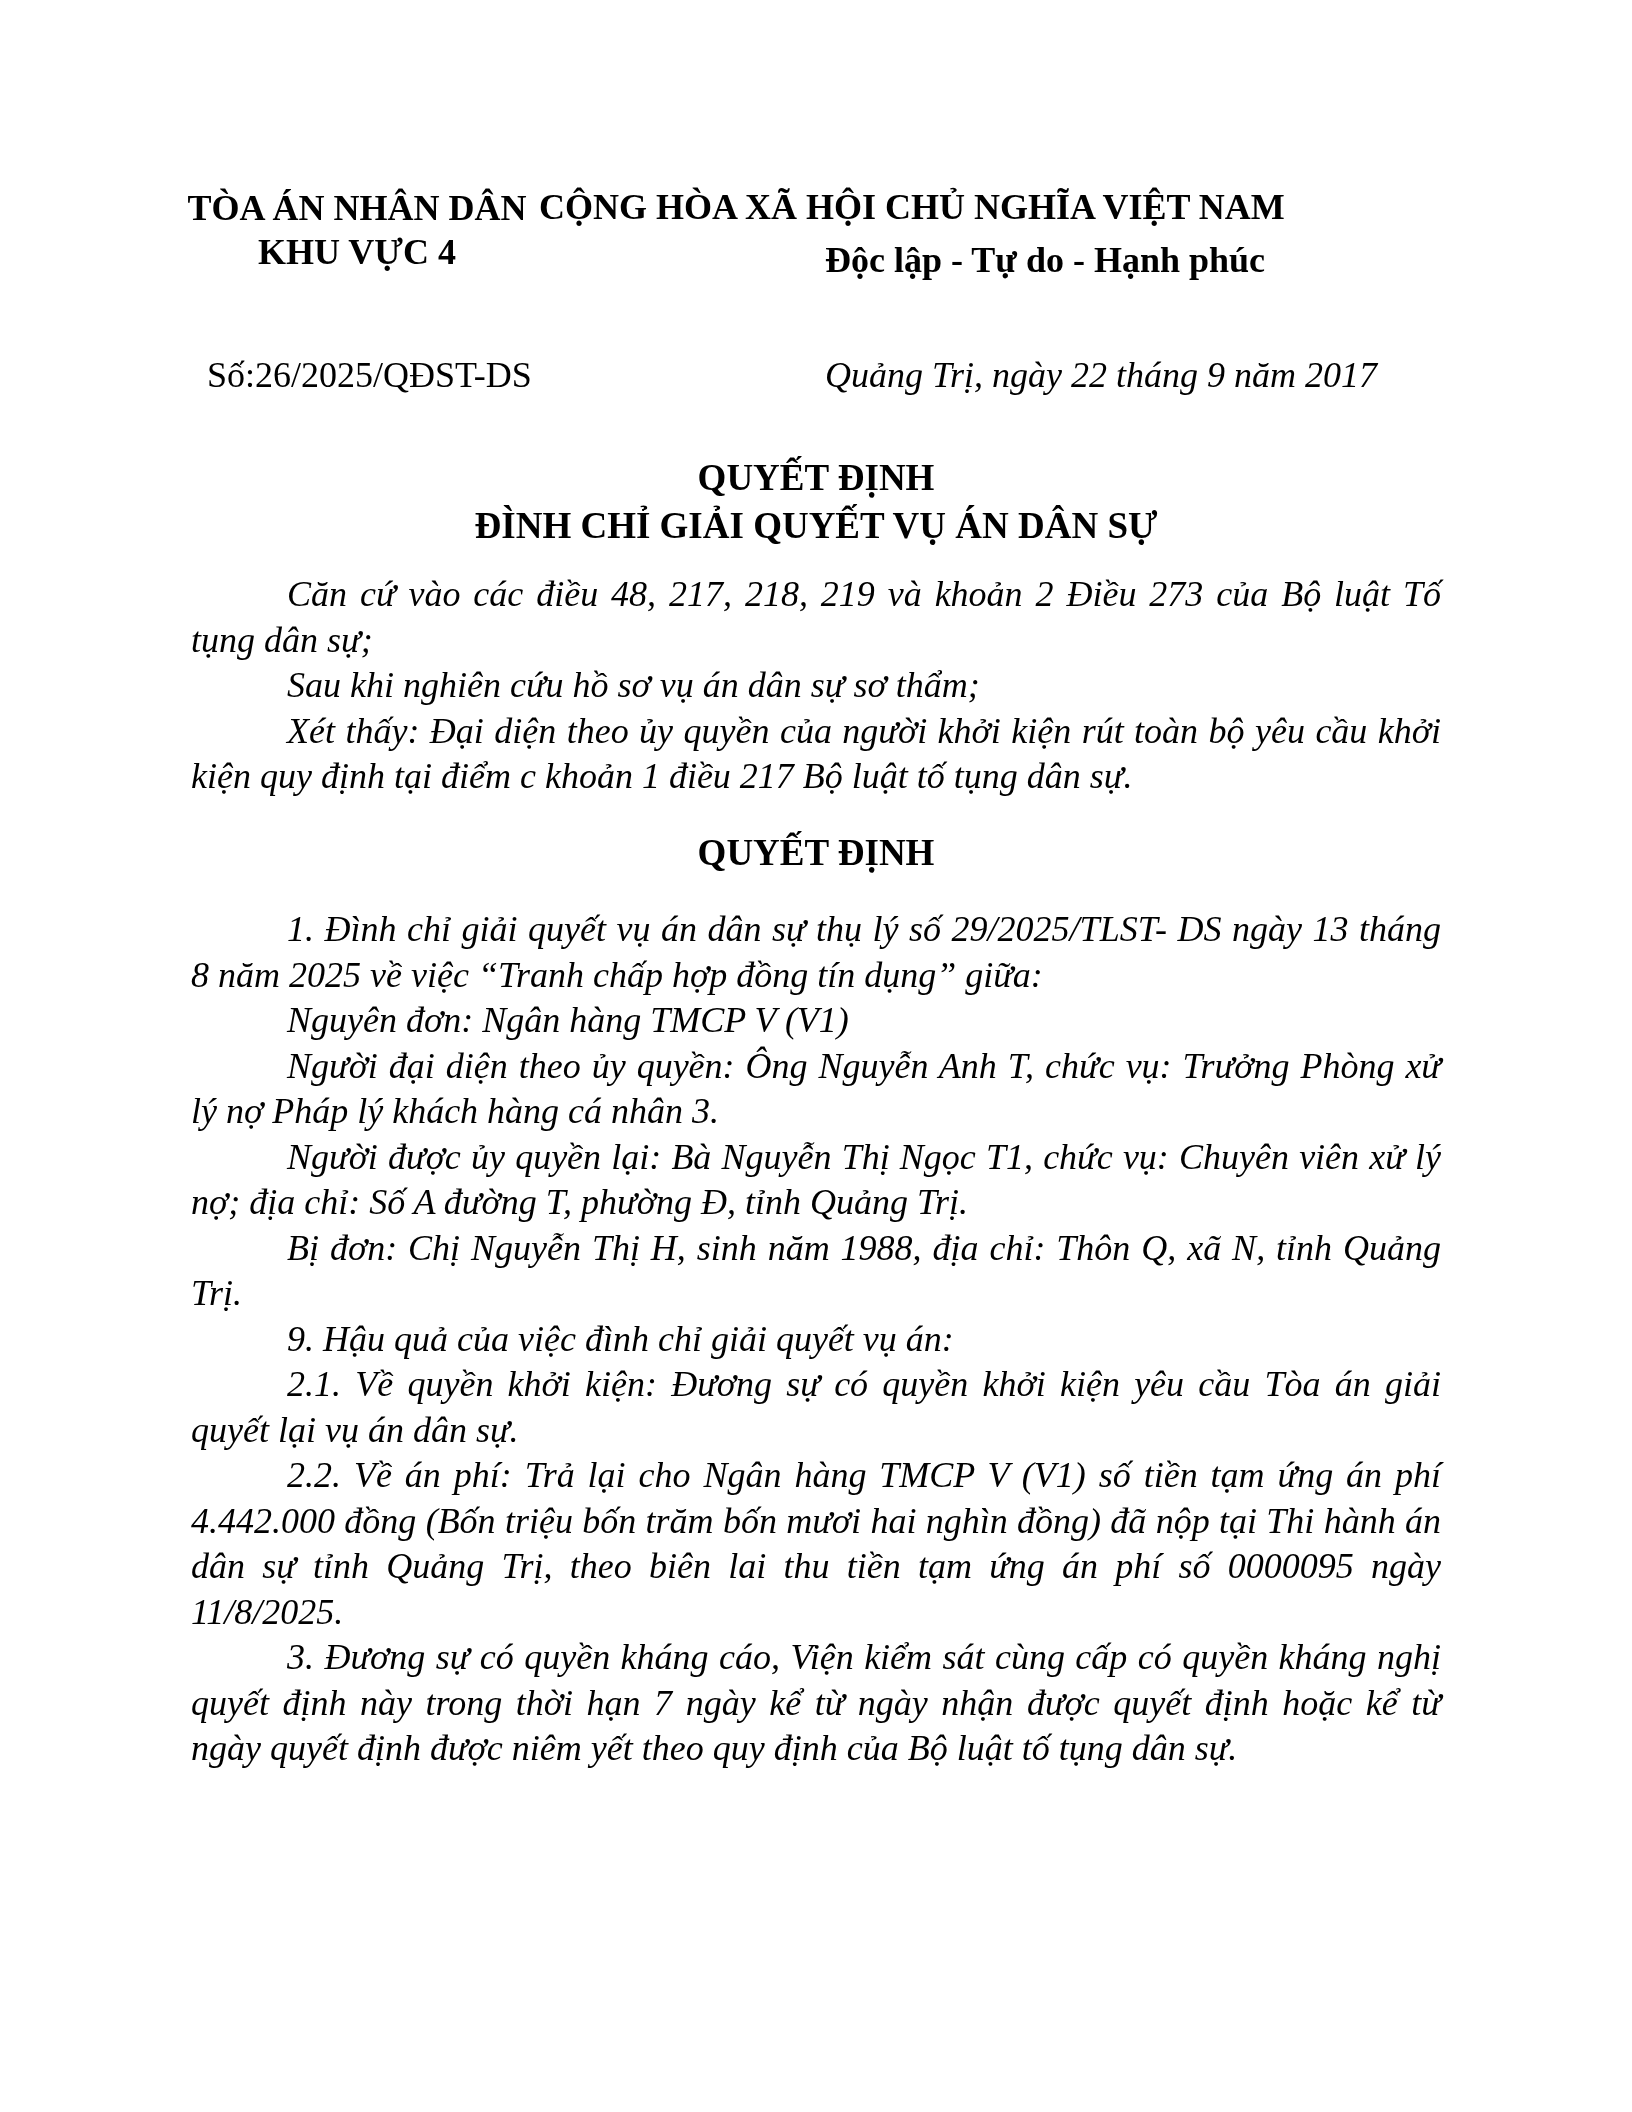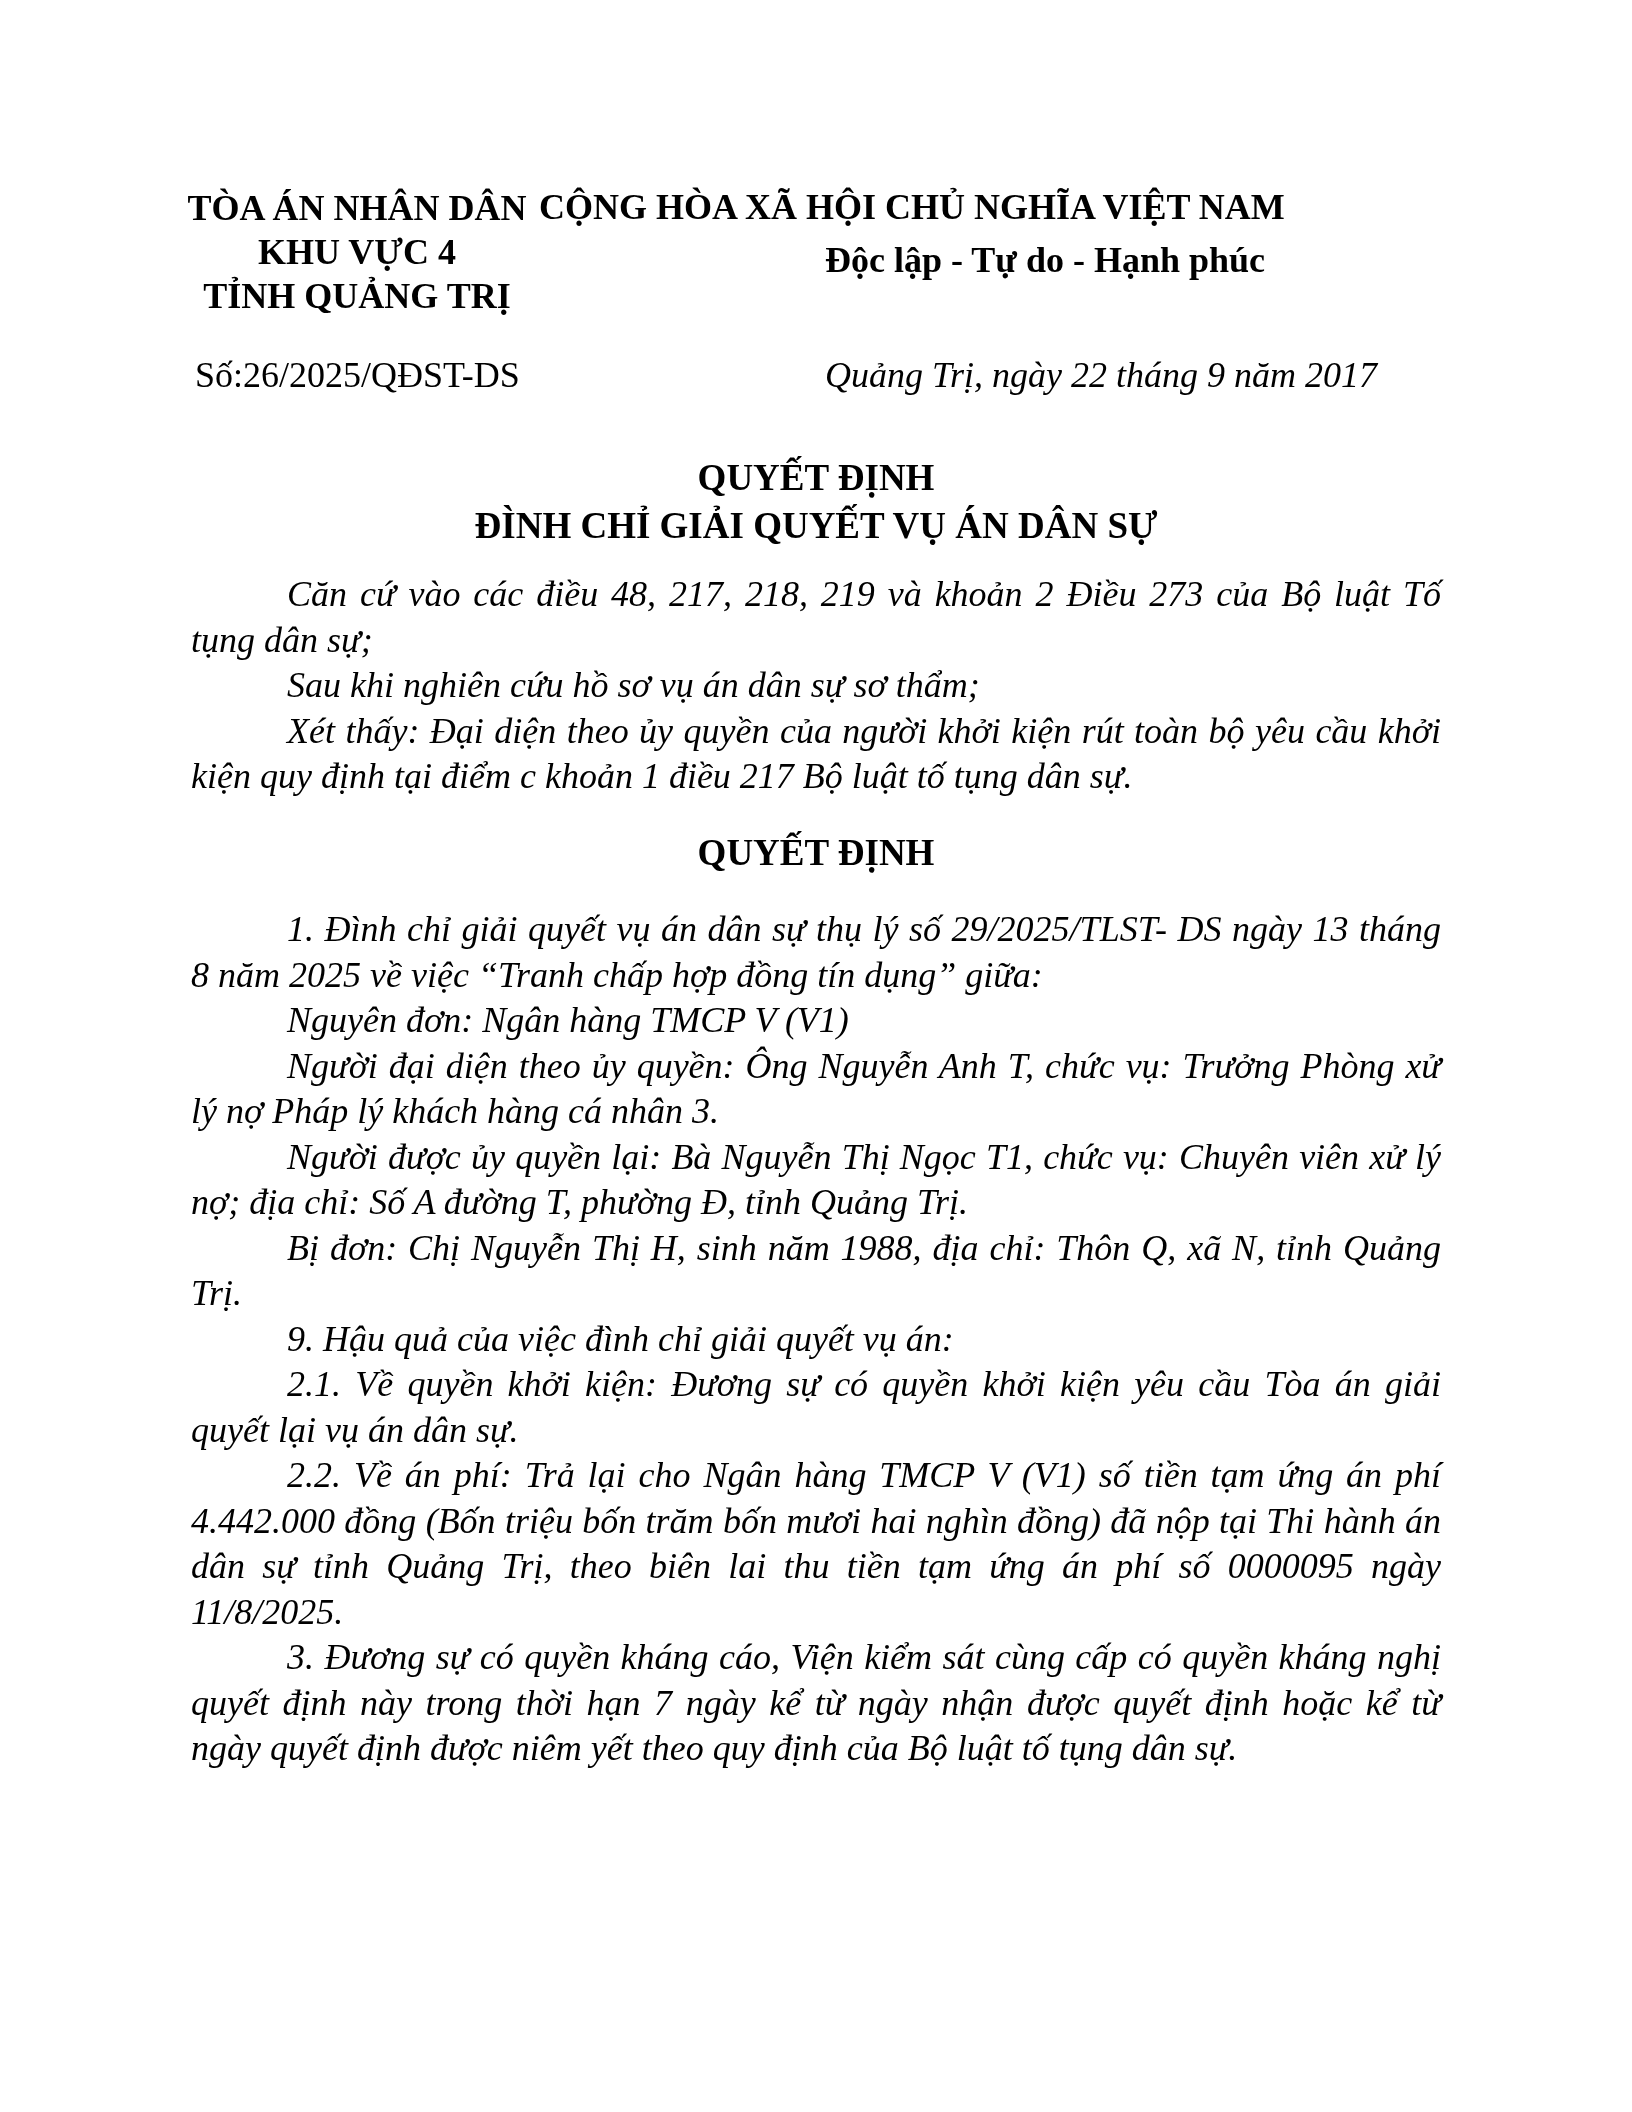--- a/index.html
+++ b/index.html
@@ -34,21 +34,21 @@
   }
   .hdr-r1 { position: absolute; left: 348px; top: 0; white-space: nowrap; text-align: center; }
   .hdr-r2 { position: absolute; left: 634px; top: 53px; white-space: nowrap; }
   
   .meta {
     position: relative;
     height: 46px;
     margin-top: 36px;
     font-size: 36px;
   }
-  .docnum { position: absolute; left: 4px; white-space: nowrap; }
+  .docnum { position: absolute; left: 16px; white-space: nowrap; }
   .dateline { position: absolute; left: 634px; font-style: italic; white-space: nowrap; }
   
   .titles {
     margin-top: 54px;
     text-align: center;
     font-weight: 700;
     font-size: 37px;
     line-height: 48px;
   }
   
@@ -75,21 +75,20 @@
 </style>
 </head>
 <body>
 
 <div class="page">
 
   <div class="hdr">
     <div class="hdr-left">
       <div>TÒA ÁN NHÂN DÂN</div>
       <div>KHU VỰC 4</div>
-      <div>TỈNH QUẢNG TRỊ</div>
     </div>
     <div class="hdr-r1">CỘNG HÒA XÃ HỘI CHỦ NGHĨA VIỆT NAM</div>
     <div class="hdr-r2">Độc lập - Tự do - Hạnh phúc</div>
   </div>
 
   <div class="meta">
     <span class="docnum">Số:26/2025/QĐST-DS</span>
     <span class="dateline">Quảng Trị, ngày 22 tháng 9 năm 2017</span>
   </div>
 

